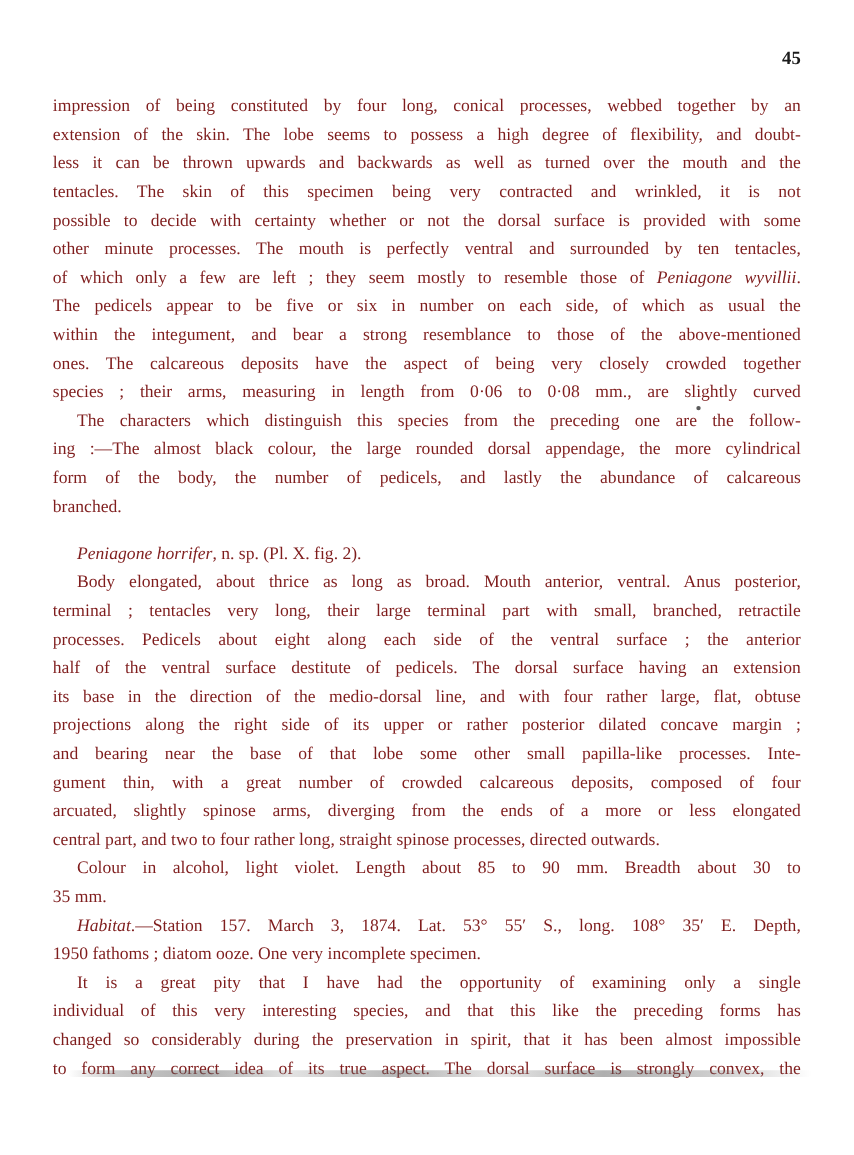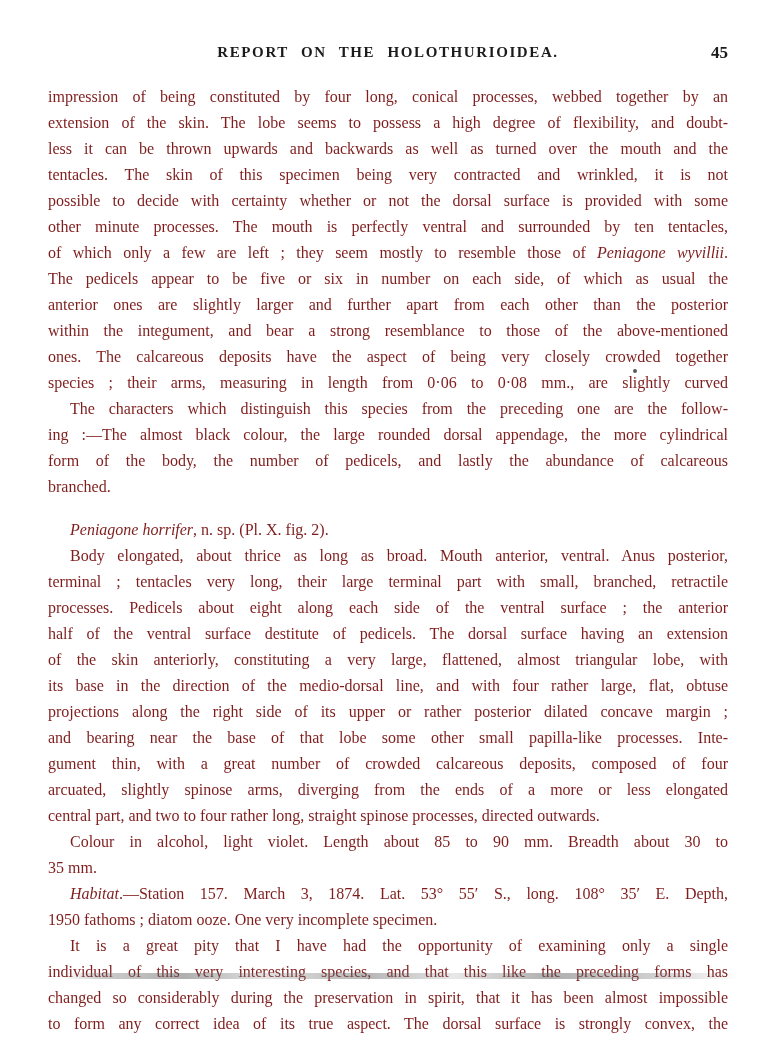--- a/index.html
+++ b/index.html
@@ -57,47 +57,44 @@
       rgba(120,120,120,0.35) 88%,
       rgba(130,130,130,0) 100%);
     border-radius:3px;
   }
 </style>
 </head>
 <body>
 
 <div class="page">
   <div class="running-header">
-    <div class="header-title">REPORT ON THE HOLOTHURIOIDEA.</div>
     <div class="page-number">45</div>
   </div>
 
   <div class="text-block" id="text-block">
       <div class="line"><span>impression of being constituted by four long, conical processes, webbed together by an</span></div>
       <div class="line"><span>extension of the skin.  The lobe seems to possess a high degree of flexibility, and doubt-</span></div>
       <div class="line"><span>less it can be thrown upwards and backwards as well as turned over the mouth and the</span></div>
       <div class="line"><span>tentacles.  The skin of this specimen being very contracted and wrinkled, it is not</span></div>
       <div class="line"><span>possible to decide with certainty whether or not the dorsal surface is provided with some</span></div>
       <div class="line"><span>other minute processes.  The mouth is perfectly ventral and surrounded by ten tentacles,</span></div>
       <div class="line"><span>of which only a few are left ; they seem mostly to resemble those of </span><span class="it">Peniagone wyvillii</span><span>.</span></div>
       <div class="line"><span>The pedicels appear to be five or six in number on each side, of which as usual the</span></div>
-      <div class="line"><span>anterior ones are slightly larger and further apart from each other than the posterior</span></div>
       <div class="line"><span>within the integument, and bear a strong resemblance to those of the above-mentioned</span></div>
       <div class="line"><span>ones.  The calcareous deposits have the aspect of being very closely crowded together</span></div>
       <div class="line"><span>species ; their arms, measuring in length from 0·06 to 0·08 mm., are slightly curved</span></div>
       <div class="line indent"><span>The characters which distinguish this species from the preceding one are the follow-</span></div>
       <div class="line"><span>ing :—The almost black colour, the large rounded dorsal appendage, the more cylindrical</span></div>
       <div class="line"><span>form of the body, the number of pedicels, and lastly the abundance of calcareous</span></div>
       <div class="line endline"><span>branched.</span></div>
       <div class="line endline indent gap"><span class="it">Peniagone horrifer</span><span>, n. sp. (Pl. X. fig. 2).</span></div>
       <div class="line indent"><span>Body elongated, about thrice as long as broad.  Mouth anterior, ventral.  Anus posterior,</span></div>
       <div class="line"><span>terminal ; tentacles very long, their large terminal part with small, branched, retractile</span></div>
       <div class="line"><span>processes.  Pedicels about eight along each side of the ventral surface ; the anterior</span></div>
       <div class="line"><span>half of the ventral surface destitute of pedicels.  The dorsal surface having an extension</span></div>
-      <div class="line"><span>of the skin anteriorly, constituting a very large, flattened, almost triangular lobe, with</span></div>
       <div class="line"><span>its base in the direction of the medio-dorsal line, and with four rather large, flat, obtuse</span></div>
       <div class="line"><span>projections along the right side of its upper or rather posterior dilated concave margin ;</span></div>
       <div class="line"><span>and bearing near the base of that lobe some other small papilla-like processes.  Inte-</span></div>
       <div class="line"><span>gument thin, with a great number of crowded calcareous deposits, composed of four</span></div>
       <div class="line"><span>arcuated, slightly spinose arms, diverging from the ends of a more or less elongated</span></div>
       <div class="line endline"><span>central part, and two to four rather long, straight spinose processes, directed outwards.</span></div>
       <div class="line indent"><span>Colour in alcohol, light violet.  Length about 85 to 90 mm.  Breadth about 30 to</span></div>
       <div class="line endline"><span>35 mm.</span></div>
       <div class="line indent"><span class="it">Habitat</span><span>.—Station 157.  March 3, 1874.  Lat. 53° 55′ S., long. 108° 35′ E.  Depth,</span></div>
       <div class="line endline"><span>1950 fathoms ; diatom ooze.  One very incomplete specimen.</span></div>

